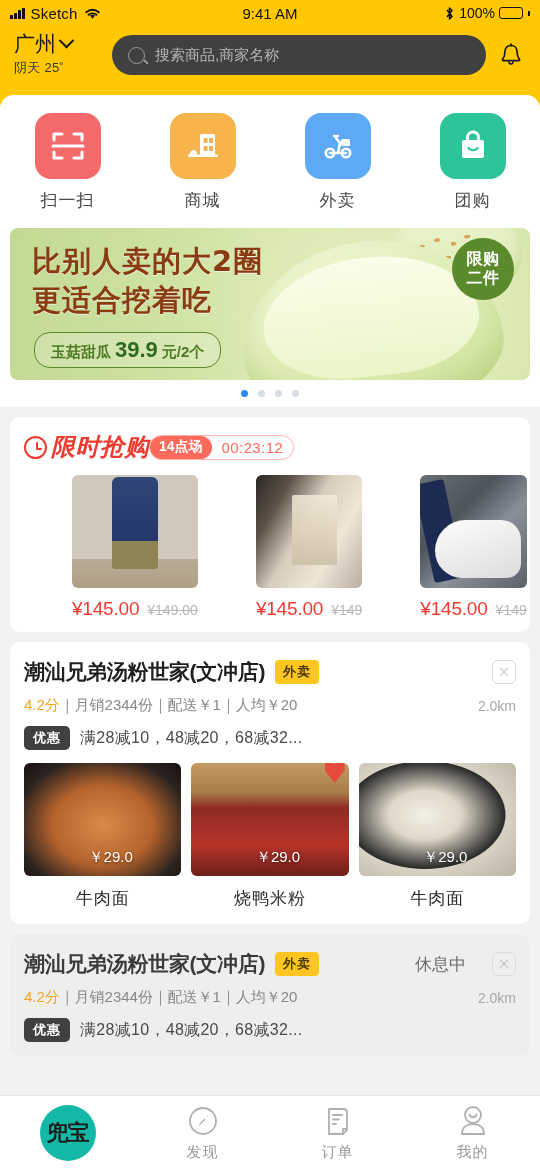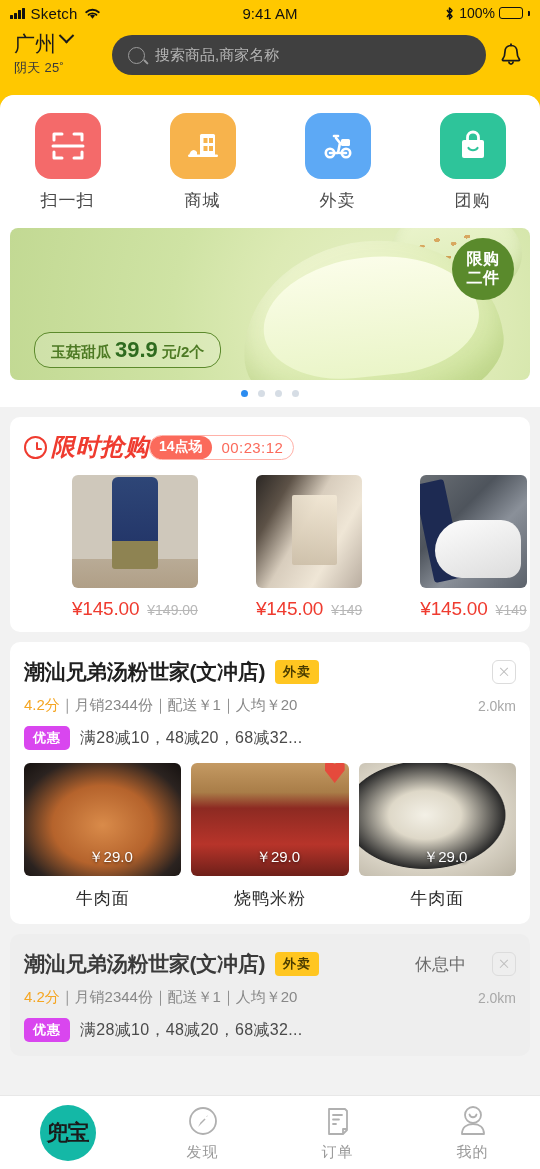--- a/index.html
+++ b/index.html
@@ -46,21 +46,21 @@
     padding:1.5px; display:inline-block;
   }
   .battery-fill{ height:100%; background:#111; border-radius:1px; }
   .battery-cap{ width:2px;height:5px;background:#111;border-radius:0 1px 1px 0; display:inline-block; margin-left:1px;}
   .pct{ font-size:14px; font-weight:500; }
 
   .searchrow{
     display:flex; align-items:center; padding:0 14px; height:58px; gap:10px;
   }
   .loc{ width:88px; flex:0 0 auto; }
-  .loc-top{ display:flex; align-items:flex-start; gap:5px; }
+  .loc-top{ display:flex; align-items:center; gap:5px; }
   .loc-city{ font-size:21px; color:#1a1a1a; font-weight:400; line-height:1; }
   .chev{
     width:11px;height:11px;border-right:2.4px solid #1a1a1a;border-bottom:2.4px solid #1a1a1a;
     transform:rotate(45deg) translate(-2px,-2px);
   }
   .loc-weather{ font-size:13px; color:#3a3a3a; margin-top:5px; letter-spacing:.3px;}
   .searchbox{
     flex:1; height:40px; background:#404040; border-radius:20px;
     display:flex; align-items:center; padding:0 16px; gap:10px;
   }
@@ -232,21 +232,21 @@
     content:"";position:absolute;left:50%;top:50%;width:11px;height:1.4px;background:#bdbdbd;
   }
   .close-x::before{transform:translate(-50%,-50%) rotate(45deg);}
   .close-x::after{transform:translate(-50%,-50%) rotate(-45deg);}
   .shop-meta{ display:flex; align-items:center; margin-top:10px; }
   .rating{ font-size:15px; color:#f5a623; }
   .meta-rest{ font-size:15px; color:#888; }
   .dist{ margin-left:auto; font-size:14px; color:#a8a8a8;}
   .shop-promo{ display:flex; align-items:center; gap:10px; margin-top:11px;}
   .tag-yh{
-    background:#d946ef; color:#fff; font-size:13px; font-weight:700;
+    background:#404040; color:#fff; font-size:13px; font-weight:700;
     border-radius:5px; padding:3px 9px; letter-spacing:1px;
   }
   .promo-text{ font-size:16px; color:#4a4a4a; letter-spacing:.3px;}
   .dish-grid{ display:flex; gap:10px; margin-top:13px;}
   .dish{ flex:1; }
   .dish-img{
     width:100%; height:113px; border-radius:6px; position:relative; overflow:hidden;
   }
   .dish-price{
     position:absolute; left:16px; right:0; bottom:9px; text-align:center;
@@ -382,20 +382,24 @@
       </div>
       <div class="cat-label">团购</div>
     </div>
   </div>
 
   <div class="banner-wrap">
     <div class="banner">
       <div class="melon-top"></div>
       <div class="seeds"></div>
       <div class="melon-big"></div>
+      <div class="bn-text">
+        <div class="bn-l1">比别人卖的大2圈</div>
+        <div class="bn-l2">更适合挖着吃</div>
+      </div>
       <div class="bn-pill">
         <span class="pn">玉菇甜瓜</span>
         <span class="pp">39.9</span>
         <span class="pu">元/2个</span>
       </div>
       <div class="bn-badge">
         <span>限购</span>
         <span>二件</span>
       </div>
     </div>

